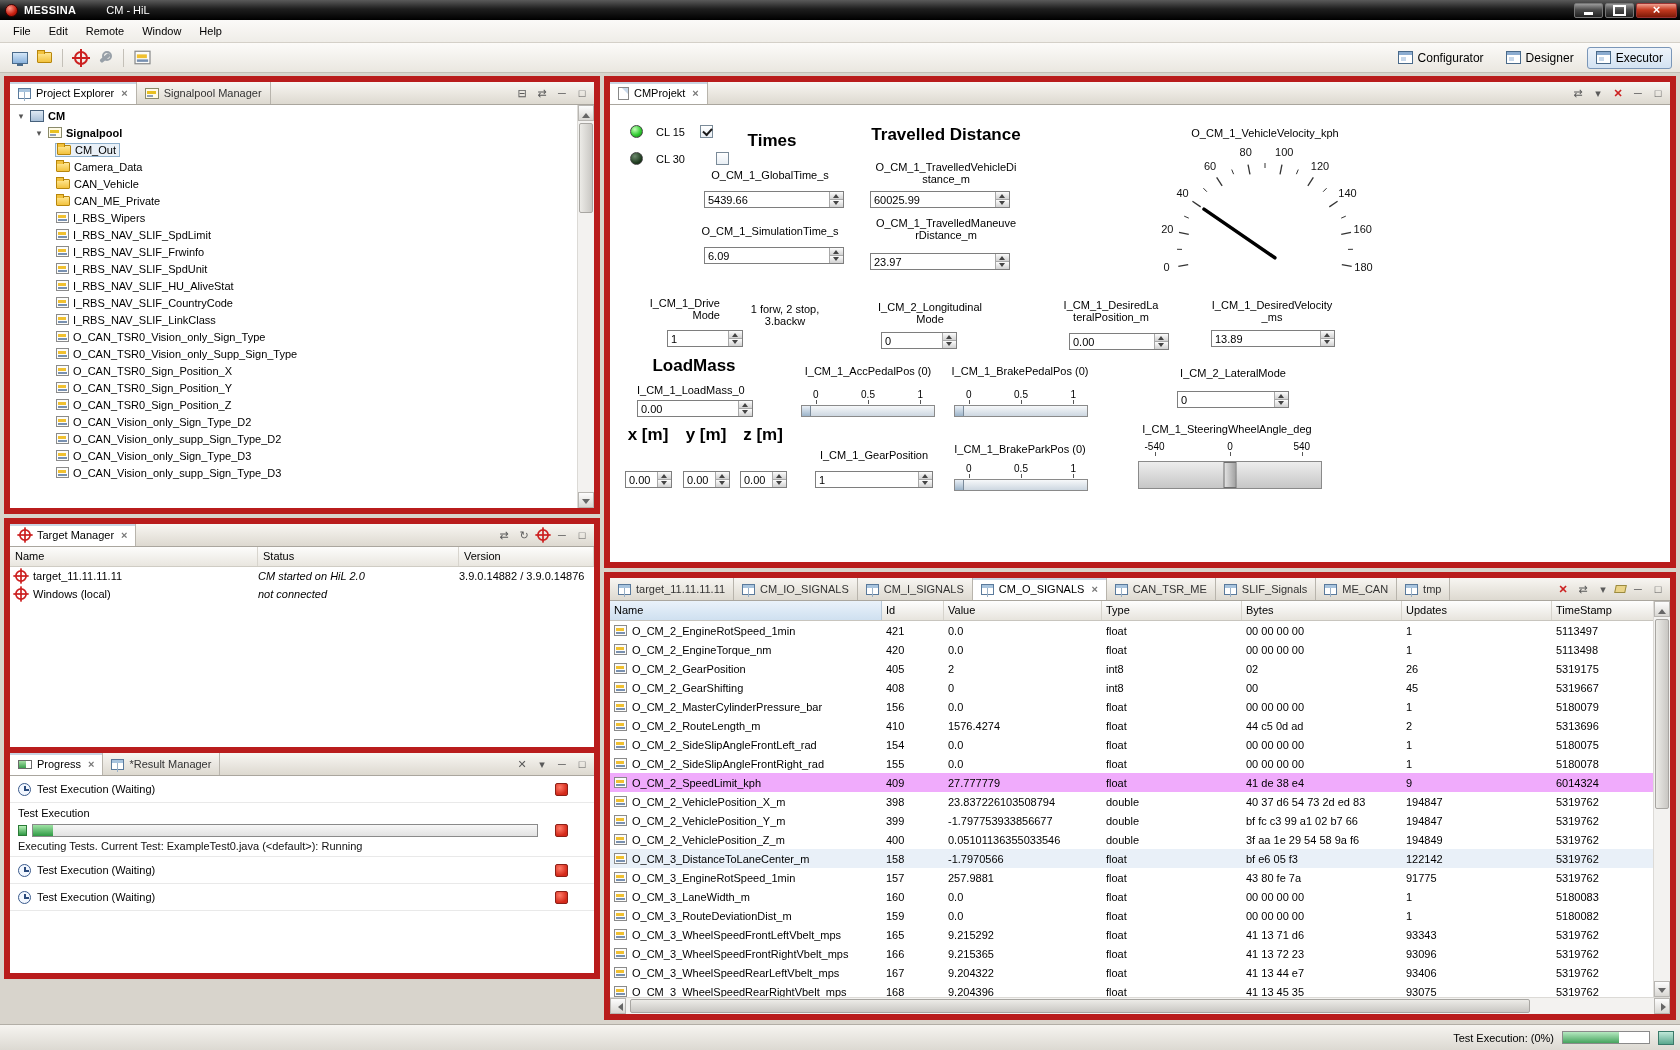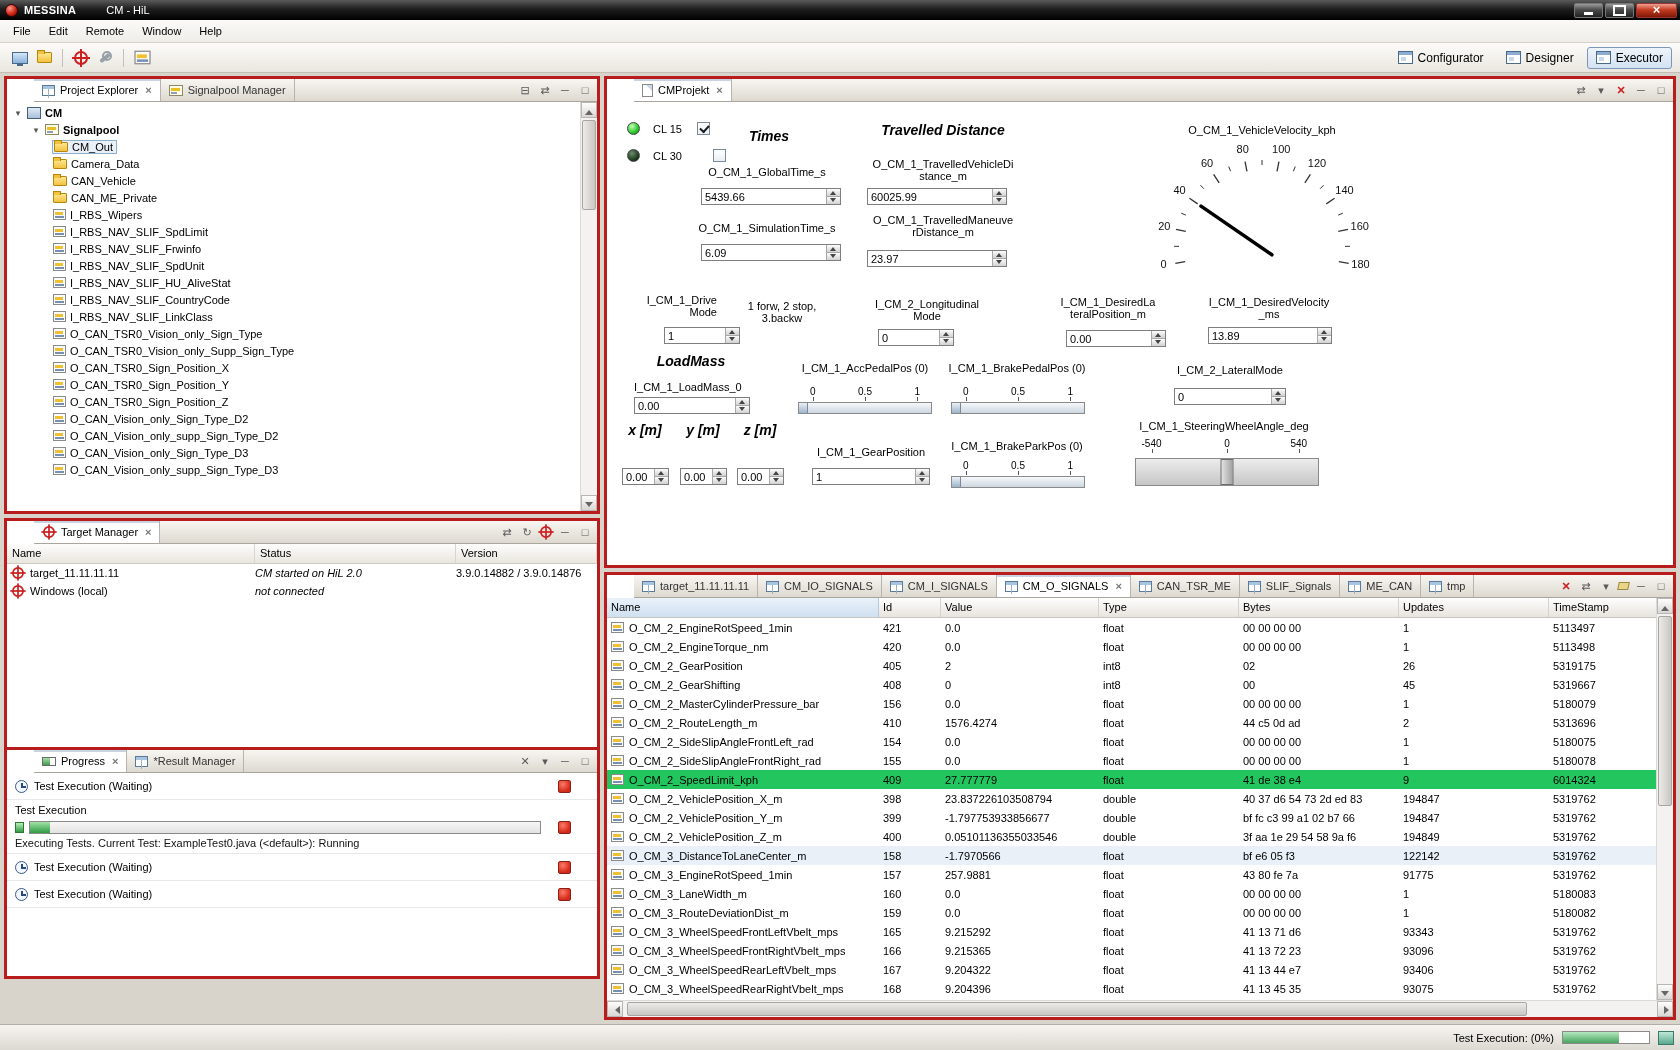--- a/index.html
+++ b/index.html
@@ -72,21 +72,21 @@
   .ico-page::after { content:""; position:absolute; right:0; top:0; border:3px solid #c8d8ea; border-left-color:transparent; border-bottom-color:transparent; }
   .ico-prog { width:14px; height:9px; border:1px solid #6a6a6a; background:#fff; position:relative; display:inline-block; }
   .ico-prog::after { content:""; position:absolute; left:0; top:0; bottom:0; width:7px; background:linear-gradient(#a5e0a5,#3c9e4e); }
   .ico-tag { width:11px; height:8px; background:#ead488; border:1px solid #9a8a40; display:inline-block; transform:skewX(-12deg); }
 
   .stopbtn { width:13px; height:13px; border:1px solid #8c2018; border-radius:2px; flex:none;
     background:radial-gradient(circle at 35% 30%, #ff7a68, #d42a1a 70%); }
 
   
   .workspace { position:absolute; top:73px; left:0; right:0; bottom:26px; background:#d8d4cc; }
-  .panel { position:absolute; border:3px solid #b91c1c; background:#fff; overflow:hidden;padding-left:27px; }
+  .panel { position:absolute; border:6px solid #b91c1c; background:#fff; overflow:hidden; }
   .tabrow { height:23px; background:linear-gradient(#f8f6f2,#ddd9d0); border-bottom:1px solid #aaa69e; display:flex; align-items:stretch; }
   .tab { display:flex; align-items:center; gap:5px; padding:0 8px; border-right:1px solid #b8b4ac; font-size:11px; color:#333; white-space:nowrap; }
   .tab.active { background:#fff; color:#000; box-shadow:inset 0 2px 0 #c8d4e2; }
   .tclose { font-size:11px; font-weight:bold; color:#777; margin-left:2px; }
   .picons { margin-left:auto; display:flex; align-items:center; gap:4px; padding-right:4px; }
   .pic { width:16px; height:16px; display:flex; align-items:center; justify-content:center; color:#5a5a5a; font-size:11px; border:1px solid transparent; border-radius:2px;}
   .pic.red { color:#c22; font-weight:bold; }
   .pcontent { position:absolute; top:23px; left:0; right:0; bottom:0; background:#fff; }
 
   
@@ -134,21 +134,21 @@
   .pbar i { display:block; height:100%; background:linear-gradient(#9fe3a5,#2f9a44); }
   .pdetail { height:15px; color:#111; padding-top:1px; }
   .wrow .stopbtn, .pbarrow .stopbtn { margin-left:auto; margin-right:18px; }
   .pbarrow .stopbtn { margin-right:18px; }
 
   
   #cmp { left:604px; top:3px; width:1072px; height:492px; }
   .dash { overflow:hidden; }
   .dash > * { position:absolute; }
   .dlab { white-space:nowrap; font-size:11px; line-height:12px; }
-  .dhead { white-space:nowrap; font-size:14px; font-weight:bold;font-style:italic; }
+  .dhead { white-space:nowrap; font-size:17px; font-weight:bold; }
   .ctr { transform:translateX(-50%); text-align:center; }
   .rt { text-align:right; }
   .led { width:13px; height:13px; border-radius:50%; border:1px solid #444; }
   .led.on  { background:radial-gradient(circle at 35% 30%, #c4ffb8, #35cc35 55%, #0a7a0a); }
   .led.off { background:radial-gradient(circle at 35% 30%, #6e8a6e, #1d3a1d 65%, #0a140a); }
   .cb { width:13px; height:13px; border:1px solid #7a8a98; background:linear-gradient(#fff,#e9eff5); position:relative; display:inline-block; }
   .cb.checked::after { content:""; position:absolute; left:2px; top:2px; width:7px; height:4px;
     border-left:2px solid #1a1a1a; border-bottom:2px solid #1a1a1a; transform:rotate(-48deg); }
   .spin { position:absolute; height:17px; border:1px solid #7e7e7e; background:#fff; display:flex; }
   .spin .sv { flex:1; padding:2px 3px; overflow:hidden; white-space:nowrap; font-size:11px; }
@@ -170,21 +170,21 @@
   .steer-handle { position:absolute; left:50%; transform:translateX(-50%); top:0; width:13px; height:100%;
     background:linear-gradient(90deg,#e2e2e2,#a2a2a2); border:1px solid #6e6e6e; }
 
   
   #sig { left:604px; top:499px; width:1072px; height:448px; }
   .sgwrap { position:absolute; top:23px; left:0; right:0; bottom:0; }
   .sg-h { display:flex; height:20px; background:linear-gradient(#fefefe,#e7e4dd); border-bottom:1px solid #c8c5be; padding-right:17px; }
   .sgh { padding:3px 4px; border-right:1px solid #d6d3cc; overflow:hidden; white-space:nowrap; flex:none; }
   .sgh.first { background:linear-gradient(#eaf2fa,#cfe0f0); border-right-color:#b8c8d8; }
   .sgr { display:flex; height:19px; align-items:center; }
-  .sgr.sel { background:#22c55e; }
+  .sgr.sel { background:#f0abfc; }
   .sgr.hov { background:#e9f0f8; }
   .sgc { padding:0 4px; overflow:hidden; white-space:nowrap; flex:none; display:flex; align-items:center; gap:5px; }
 
   
   .statusbar { position:absolute; left:0; right:0; bottom:0; height:26px;
     background:linear-gradient(#f6f4f0,#dcd9d2); border-top:1px solid #b2aea6; display:flex; align-items:center; }
   .sbright { margin-left:auto; display:flex; align-items:center; gap:8px; padding-right:6px; }
   .sb-bar { width:88px; height:13px; border:1px solid #8a8a8a; background:#fff; display:block; }
   .sb-bar i { display:block; height:100%; background:linear-gradient(#b5e8c0,#46a45e); }
   .sb-ico { width:16px; height:14px; border:1px solid #3a7a6a; background:linear-gradient(#bfe8d8,#5aa88e); display:inline-block; }

